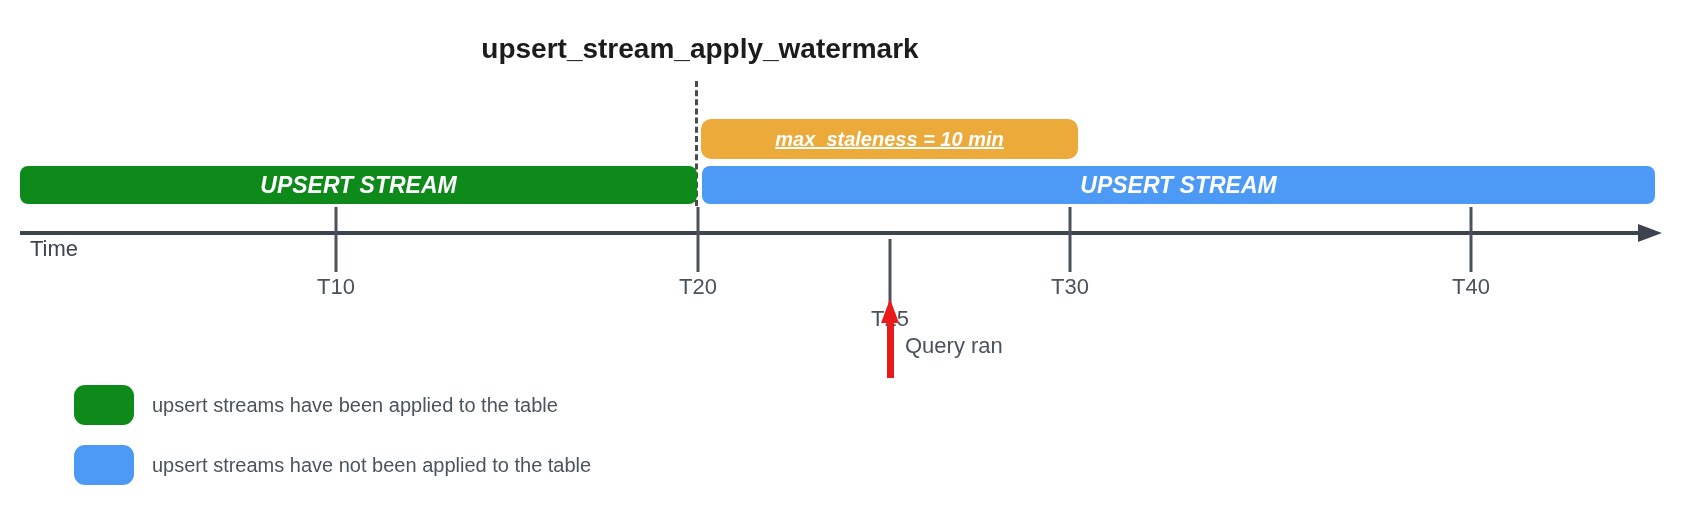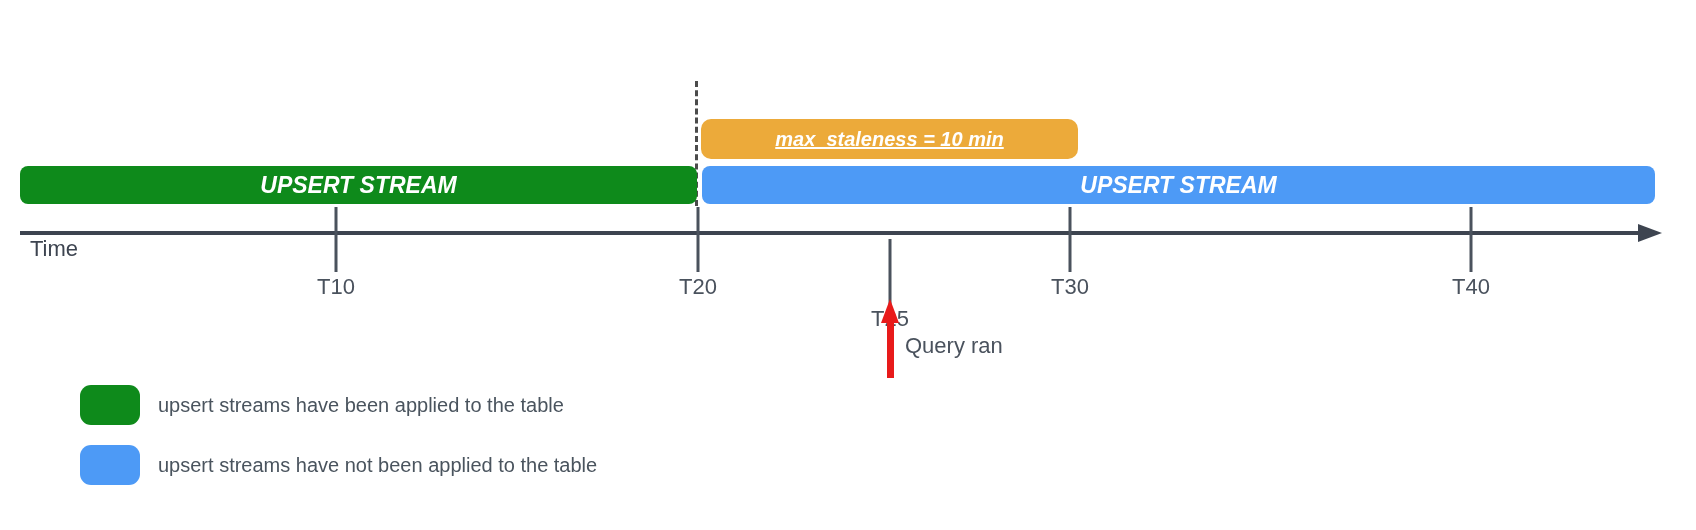--- a/index.html
+++ b/index.html
@@ -128,21 +128,21 @@
     position: absolute;
     left: 905px; top: 333px;
     font-size: 22px;
     color: var(--tick, #4a525d);
     white-space: nowrap;
   }
 
   
   .legend {
     position: absolute;
-    left: 80px; top: 385px;
+    left: 74px; top: 385px;
     display: flex;
     flex-direction: column;
     gap: 20px;
   }
   .legend-row {
     display: flex;
     align-items: center;
     gap: 18px;
     height: 40px;
   }
@@ -157,20 +157,21 @@
     font-size: 20px;
     color: var(--text, #4a545e);
     white-space: nowrap;
   }
 </style>
 </head>
 <body>
 
 <div class="canvas">
 
+  <div class="diagram-title">upsert_stream_apply_watermark</div>
 
   <div class="watermark-line"></div>
 
   <div class="bar bar-staleness">
     <span>max_staleness = 10 min</span>
   </div>
 
   <div class="bar bar-applied">
     <span>UPSERT STREAM</span>
   </div>

